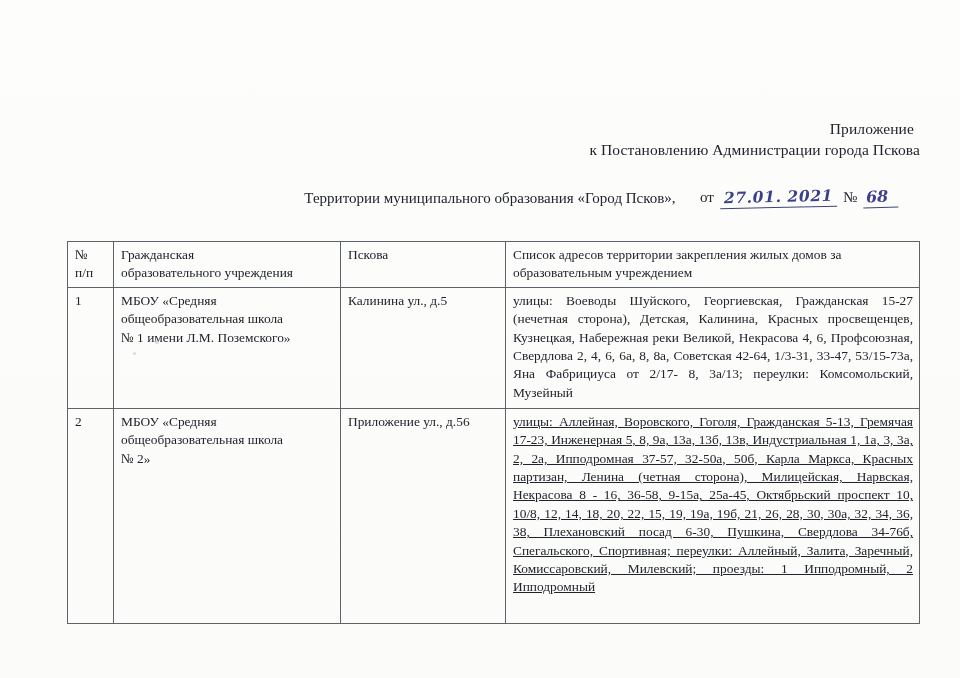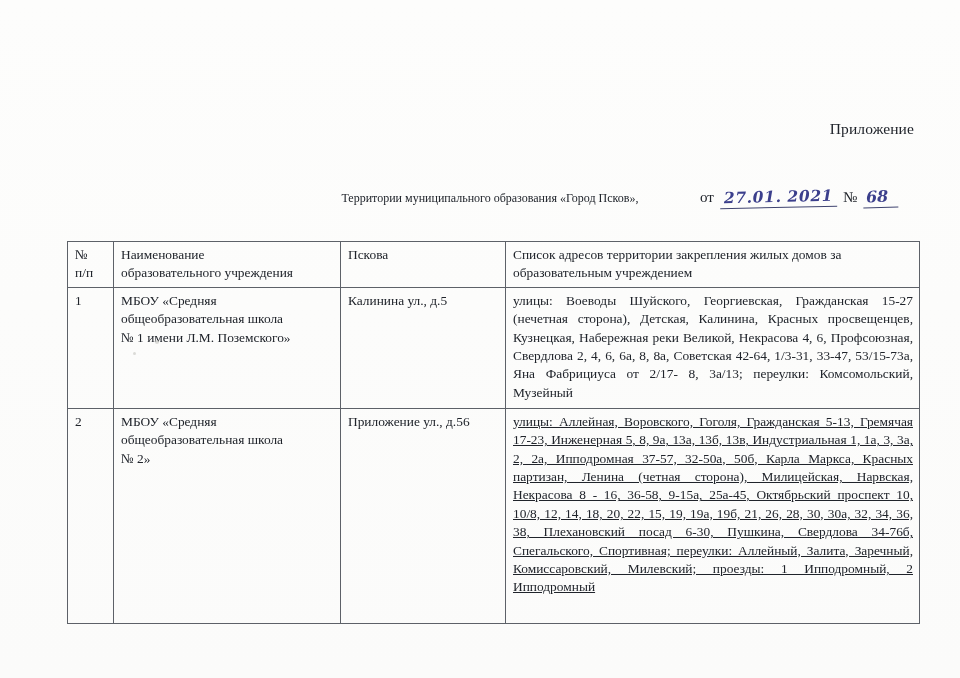--- a/index.html
+++ b/index.html
@@ -81,21 +81,21 @@
     font-size: 16px;
   }
 
   
   .doc-title {
     position: absolute;
     top: 188px;
     left: 60px;
     width: 860px;
     text-align: center;
-    font-size: 12px;
+    font-size: 15px;
     line-height: 21px;
   }
   .doc-title .t2 { display: block; }
 
   
   .tbl-wrap {
     position: absolute;
     top: 241px;
     left: 67px;
     width: 852px;
@@ -139,20 +139,21 @@
     opacity: .75;
   }
 </style>
 </head>
 <body>
 
 <div class="page">
 
   <div class="doc-header">
     <span class="line1">Приложение</span>
+    <span class="line2">к Постановлению Администрации города Пскова</span>
   </div>
 
   <div class="date-line">
     <span class="ot-label">от</span>
     <span class="hand">27.01. 2021</span>
     <span class="no-label">№</span>
     <span class="hand-num">68</span>
   </div>
 
   <div class="doc-title">
@@ -167,21 +168,21 @@
           <col class="c-addr">
           <col class="c-list">
       </colgroup>
       <tbody>
         <tr>
           <td class="cell-head">
             <div>№</div>
             <div>п/п</div>
           </td>
           <td class="cell-head">
-            <div>Наименование</div>
+            <div>Гражданская</div>
             <div>образовательного учреждения</div>
           </td>
           <td class="cell-head">
             <div>Пскова</div>
           </td>
           <td class="cell-head">
             <div>Список адресов территории закрепления жилых домов за</div>
             <div>образовательным учреждением</div>
           </td>
         </tr>

